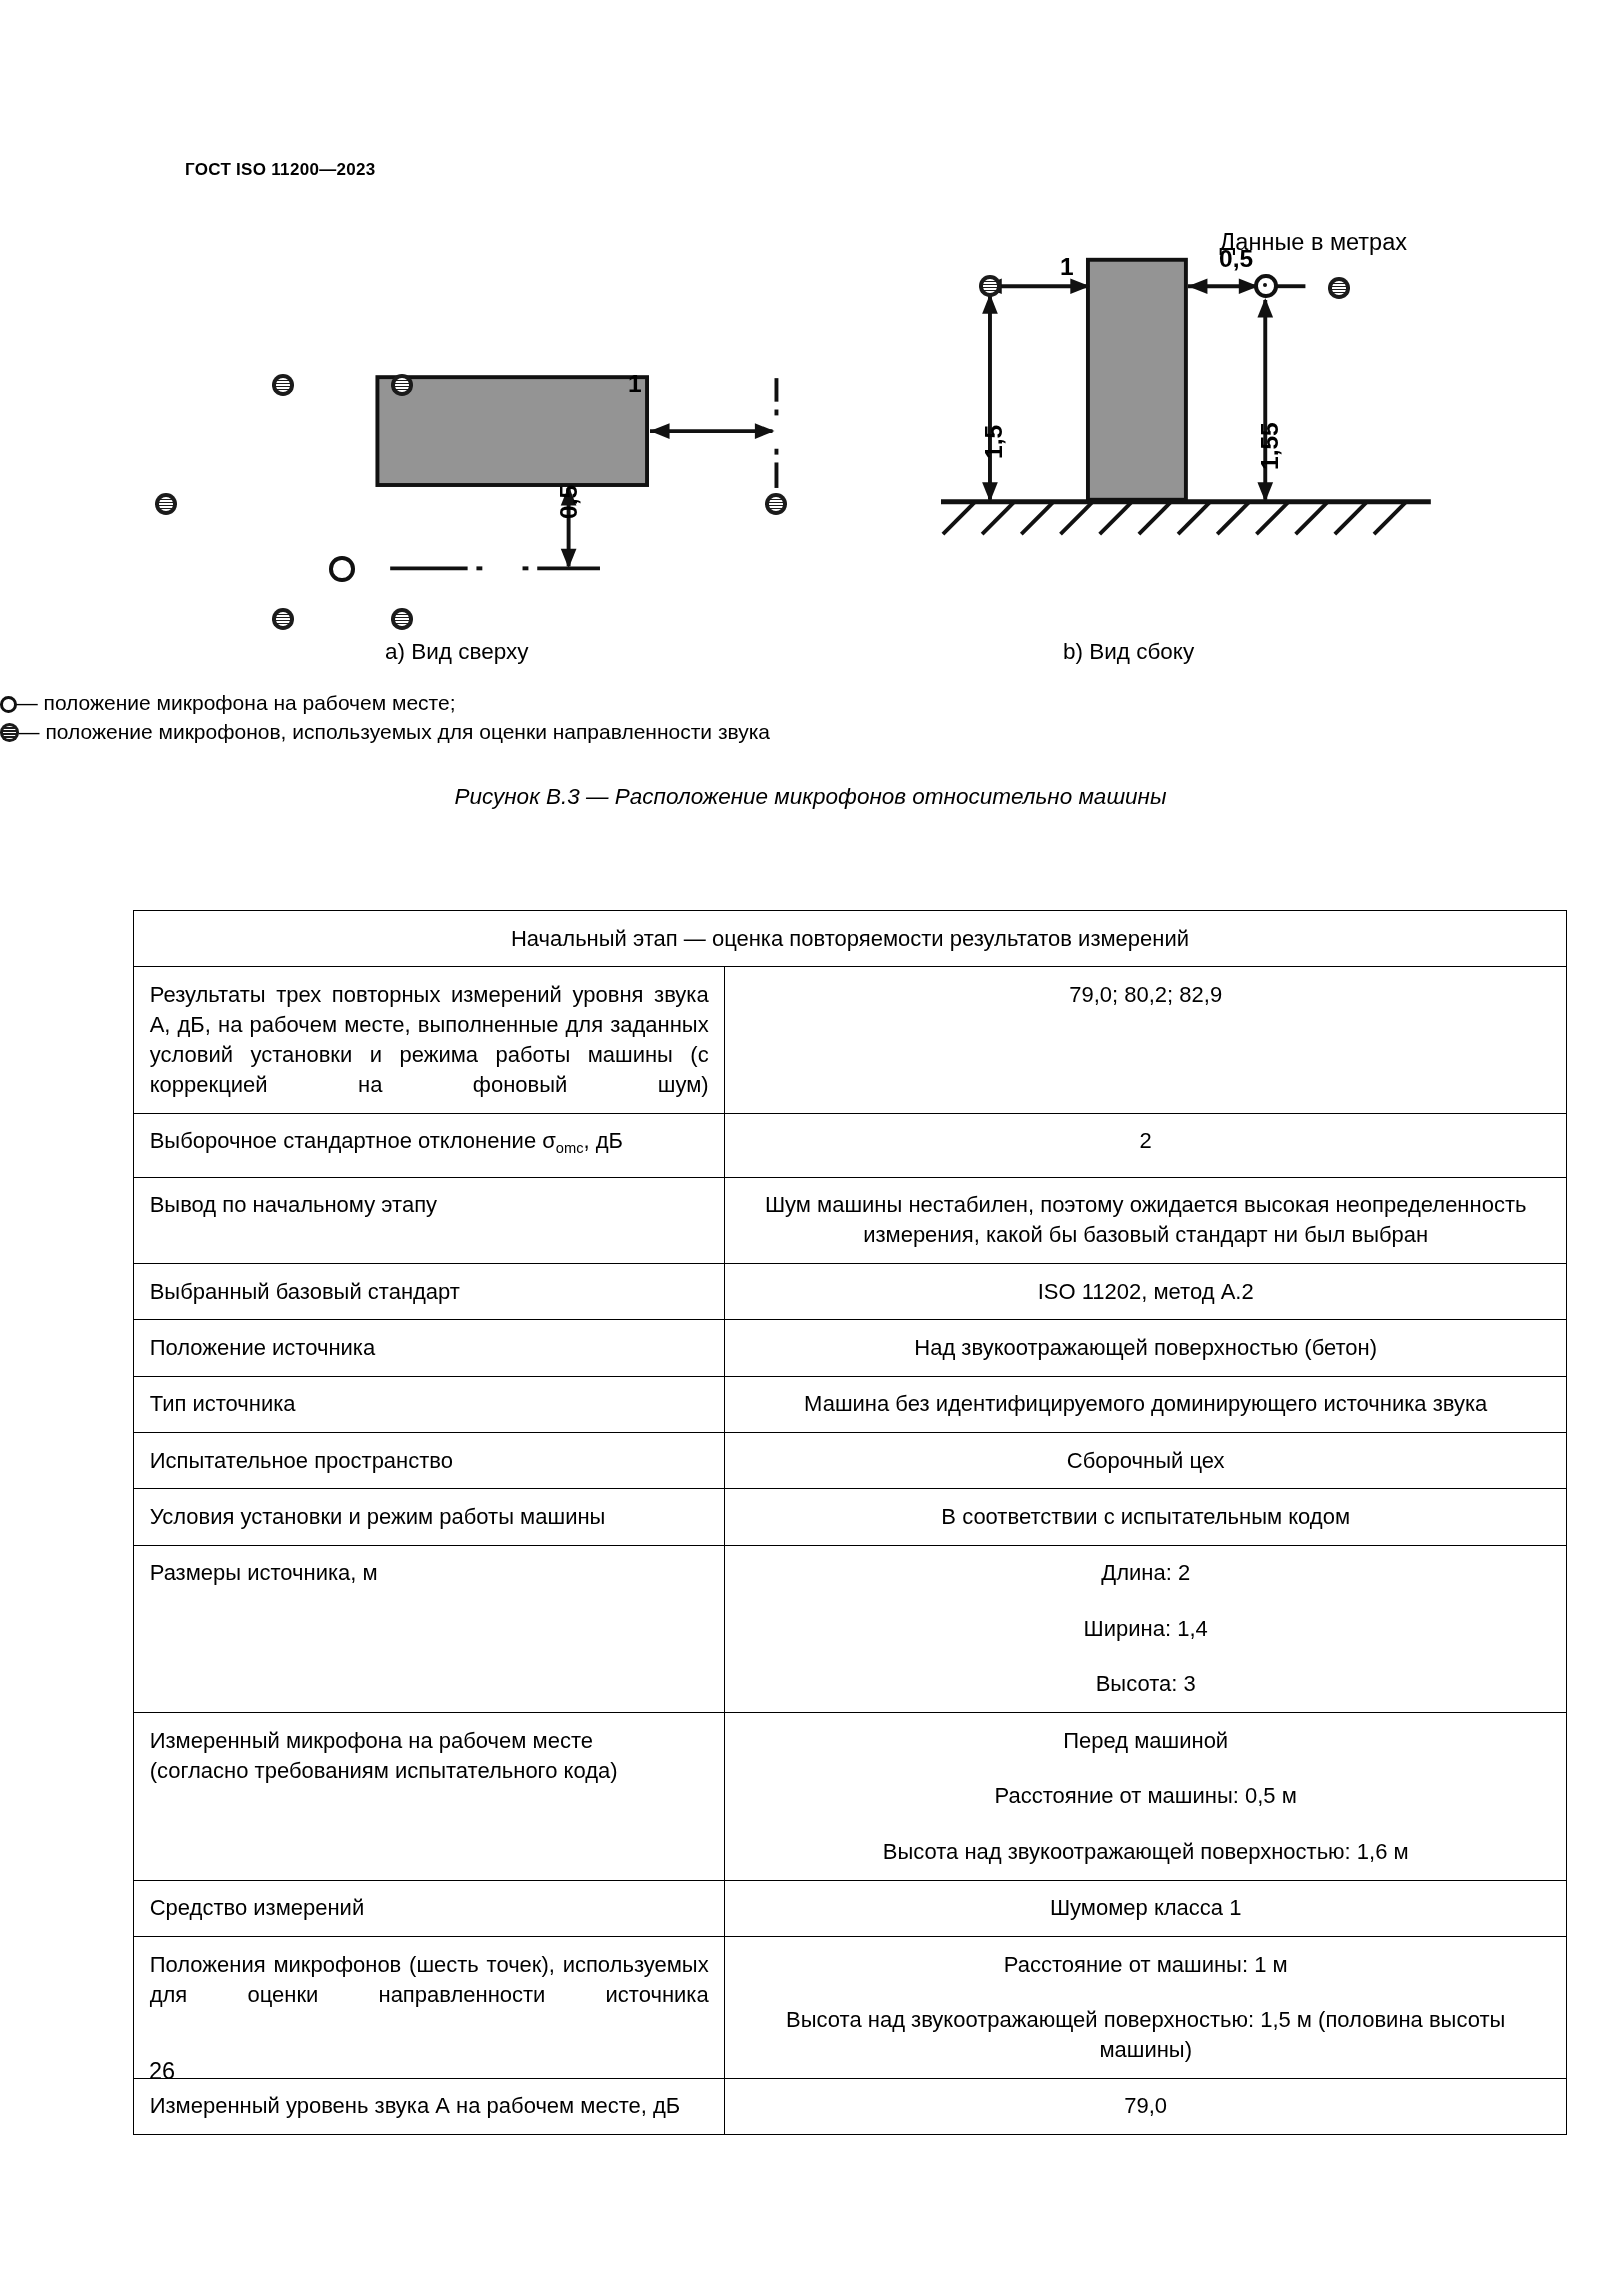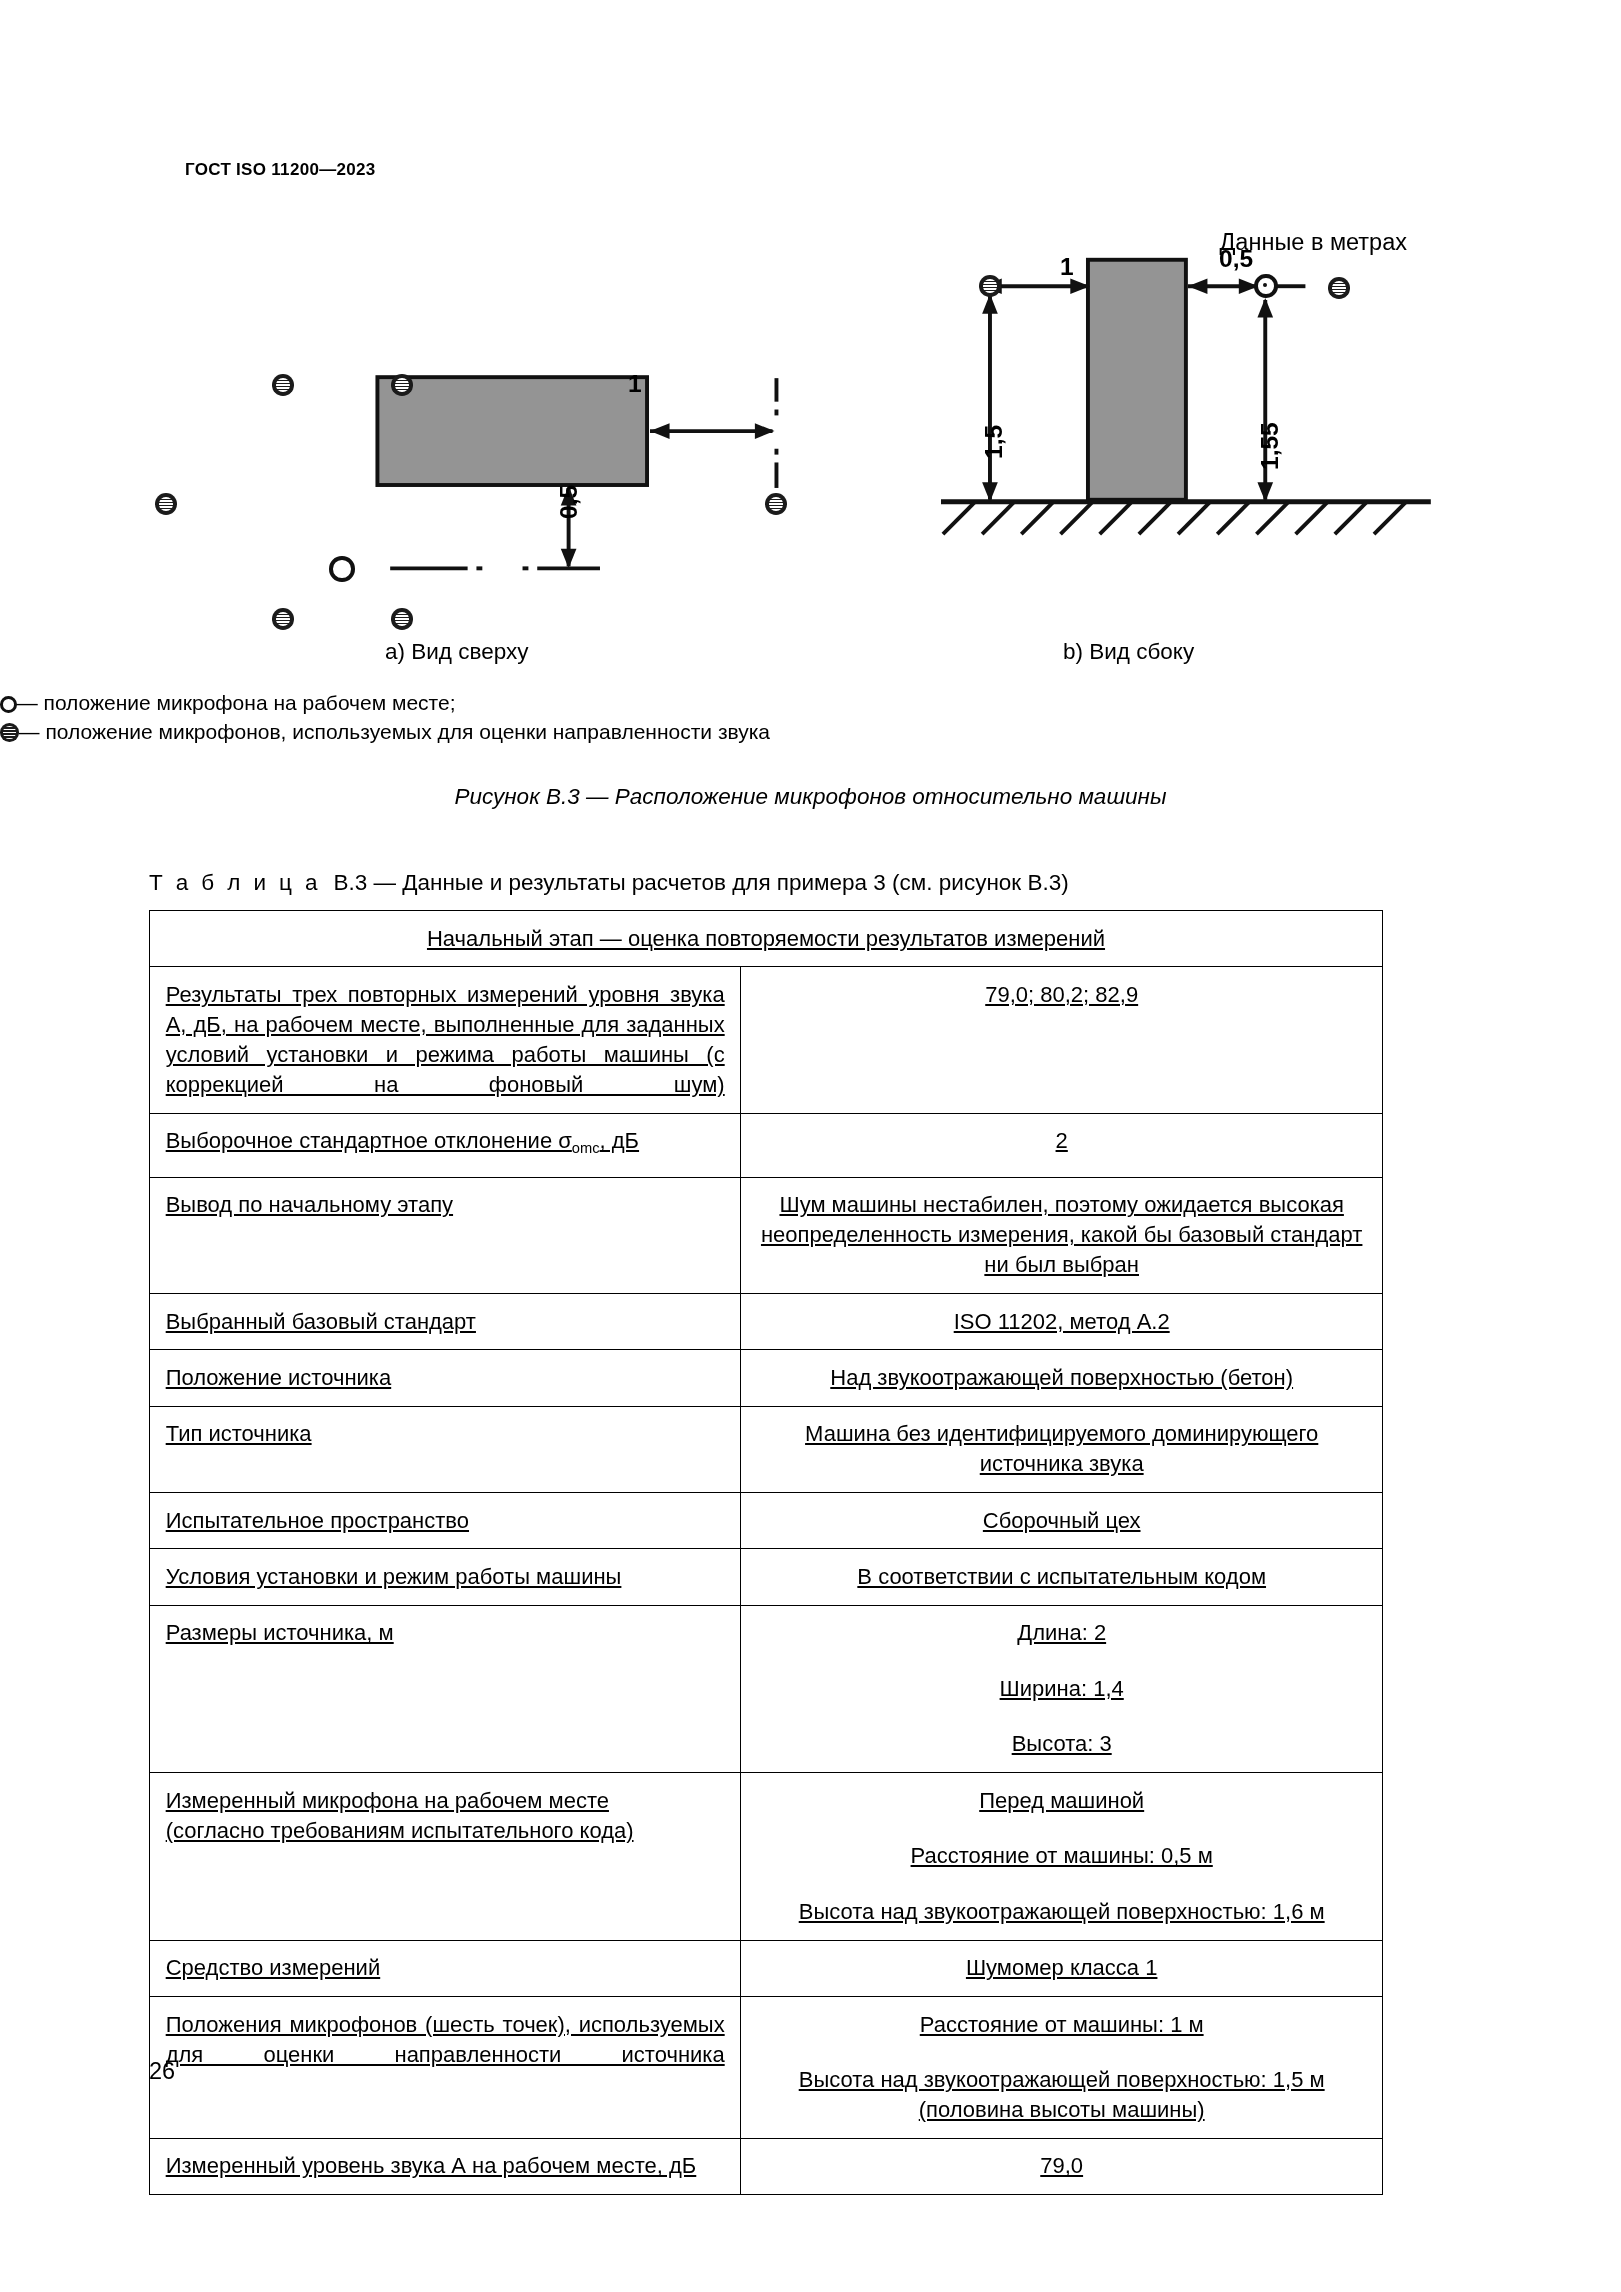--- a/index.html
+++ b/index.html
@@ -136,26 +136,25 @@
     position: absolute;
     left: 149px;
     top: 870px;
     font-size: 22.5px;
     white-space: nowrap;
   }
   .spaced { letter-spacing: 3.4px; }
 
   table.data {
     position: absolute;
-    left: 149px;
+    left: 133px;
     top: 910px;
-    width: 1234px;
+    width: 1434px;
     border-collapse: collapse;
     font-size: 22px;
-    text-decoration: underline;
   }
   table.data td {
     border: 1.5px solid #000;
     padding: 12.7px 15.7px;
     vertical-align: top;
     line-height: 30px;
   }
   td.head {
     text-align: center;
   }
@@ -284,23 +283,20 @@
         <span style="display:inline-block;width:16.7px;height:16.7px;border-radius:50%;border:3.9px solid #111;background:#fff;box-sizing:border-box;vertical-align:-2.9px;"></span><span>— положение микрофона на рабочем месте;</span>
       </span>
       <span class="legend-row">
         <span style="display:inline-block;width:18.6px;height:18.6px;border-radius:50%;background:#1b1b1b;vertical-align:-2.9px;position:relative;"><span style="position:absolute;left:2.9px;top:2.9px;width:12.7px;height:12.7px;border-radius:50%;background:repeating-linear-gradient(0deg,#fff 0 1.5px,#1b1b1b 1.5px 2.9px);"></span></span><span>— положение микрофонов, используемых для оценки направленности звука</span>
       </span>
     </div>
 
     <div class="fig-title" style="top:588px;font-style:italic;">Рисунок B.3 — Расположение микрофонов относительно машины</div>
   </div>
 
-  <div class="table-caption">
-    <span class="spaced">Т а б л и ц а</span>&nbsp;&nbsp;<span>B.3 — Данные и результаты расчетов для примера 3 (см. рисунок B.3)</span>
-  </div>
 
   <table class="data">
     <tbody>
       <tr>
         <td class="head" colspan="2">Начальный этап — оценка повторяемости результатов измерений</td>
       </tr>
 
       <tr>
         <td class="k just">Результаты трех повторных измерений уровня зву­ка А, дБ, на рабочем месте, выполненные для за­данных условий установки и режима работы маши­ны (с коррекцией на фоновый шум)</td>
         <td class="v">79,0; 80,2; 82,9</td>

